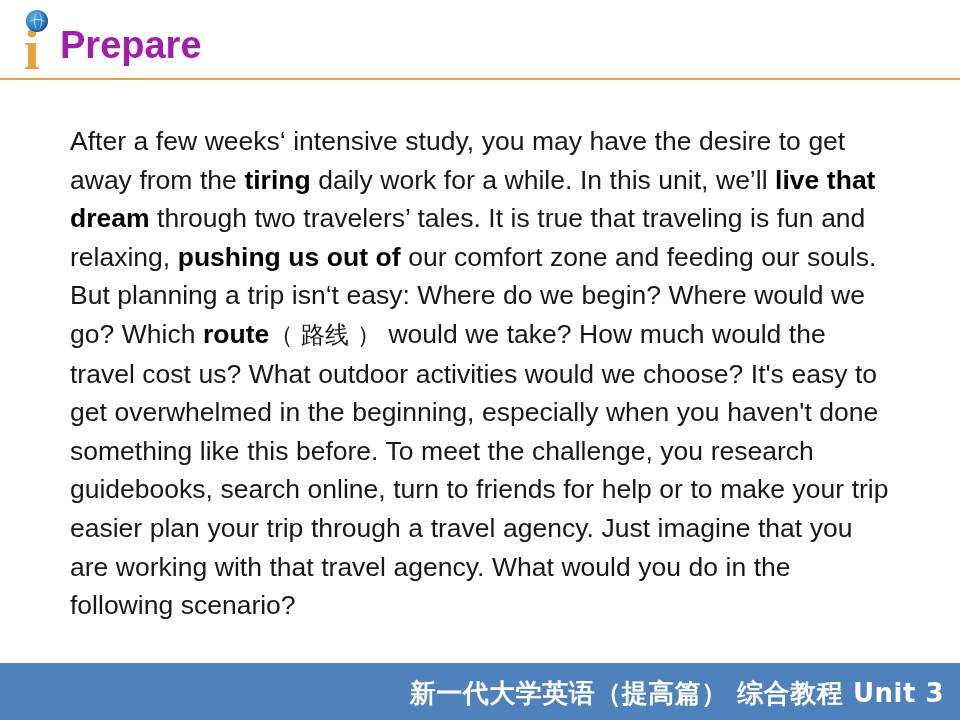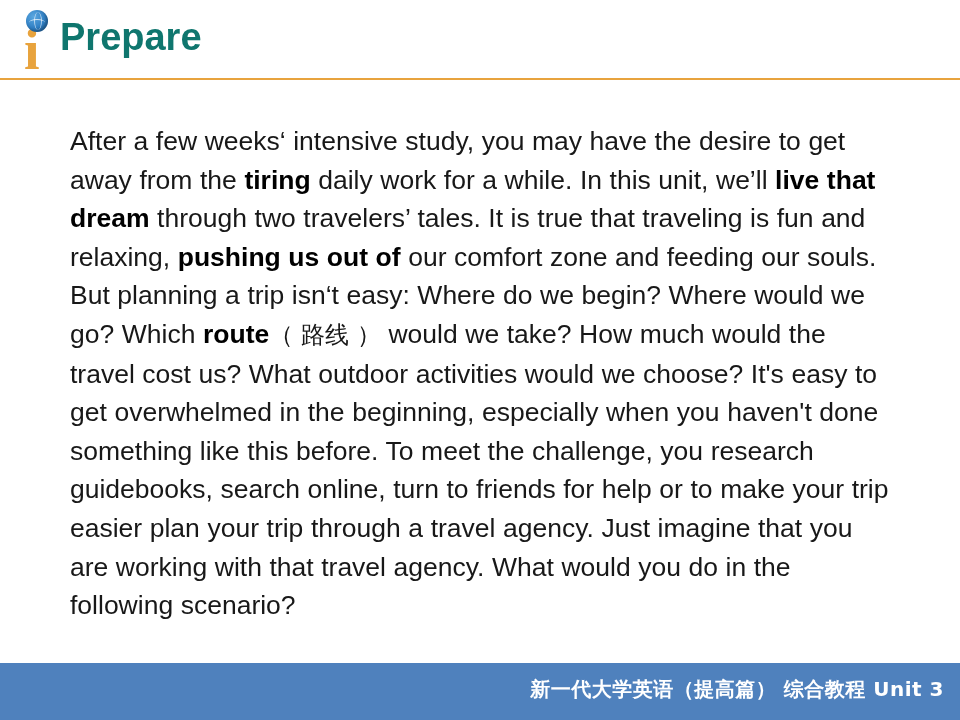--- a/index.html
+++ b/index.html
@@ -81,24 +81,24 @@
     top: 14px;
     font-family: "Liberation Serif", serif;
     font-size: 56px;
     line-height: 56px;
     font-weight: bold;
     color: #e8a33d;
   }
   .header-title {
     position: absolute;
     left: 60px;
-    top: 16px;
+    top: 24px;
     font-size: 38px;
     font-weight: bold;
-    color: #0f766e;
+    color: #a21caf;
     letter-spacing: 0px;
     white-space: nowrap;
   }
 
   
   .content {
     position: absolute;
     left: 52px;
     top: 104px;
     width: 858px;
@@ -128,21 +128,21 @@
     width: 960px;
     height: 57px;
     background: #4f81bd;
   }
   .footer-text {
     position: absolute;
     right: 16px;
     top: 13px;
     color: #ffffff;
     font-family: "DejaVu Sans", sans-serif;
-    font-size: 20px;
+    font-size: 26px;
     font-weight: bold;
     letter-spacing: 0.5px;
     white-space: nowrap;
   }
 </style>
 </head>
 <body>
 
 <div class="slide">
 

